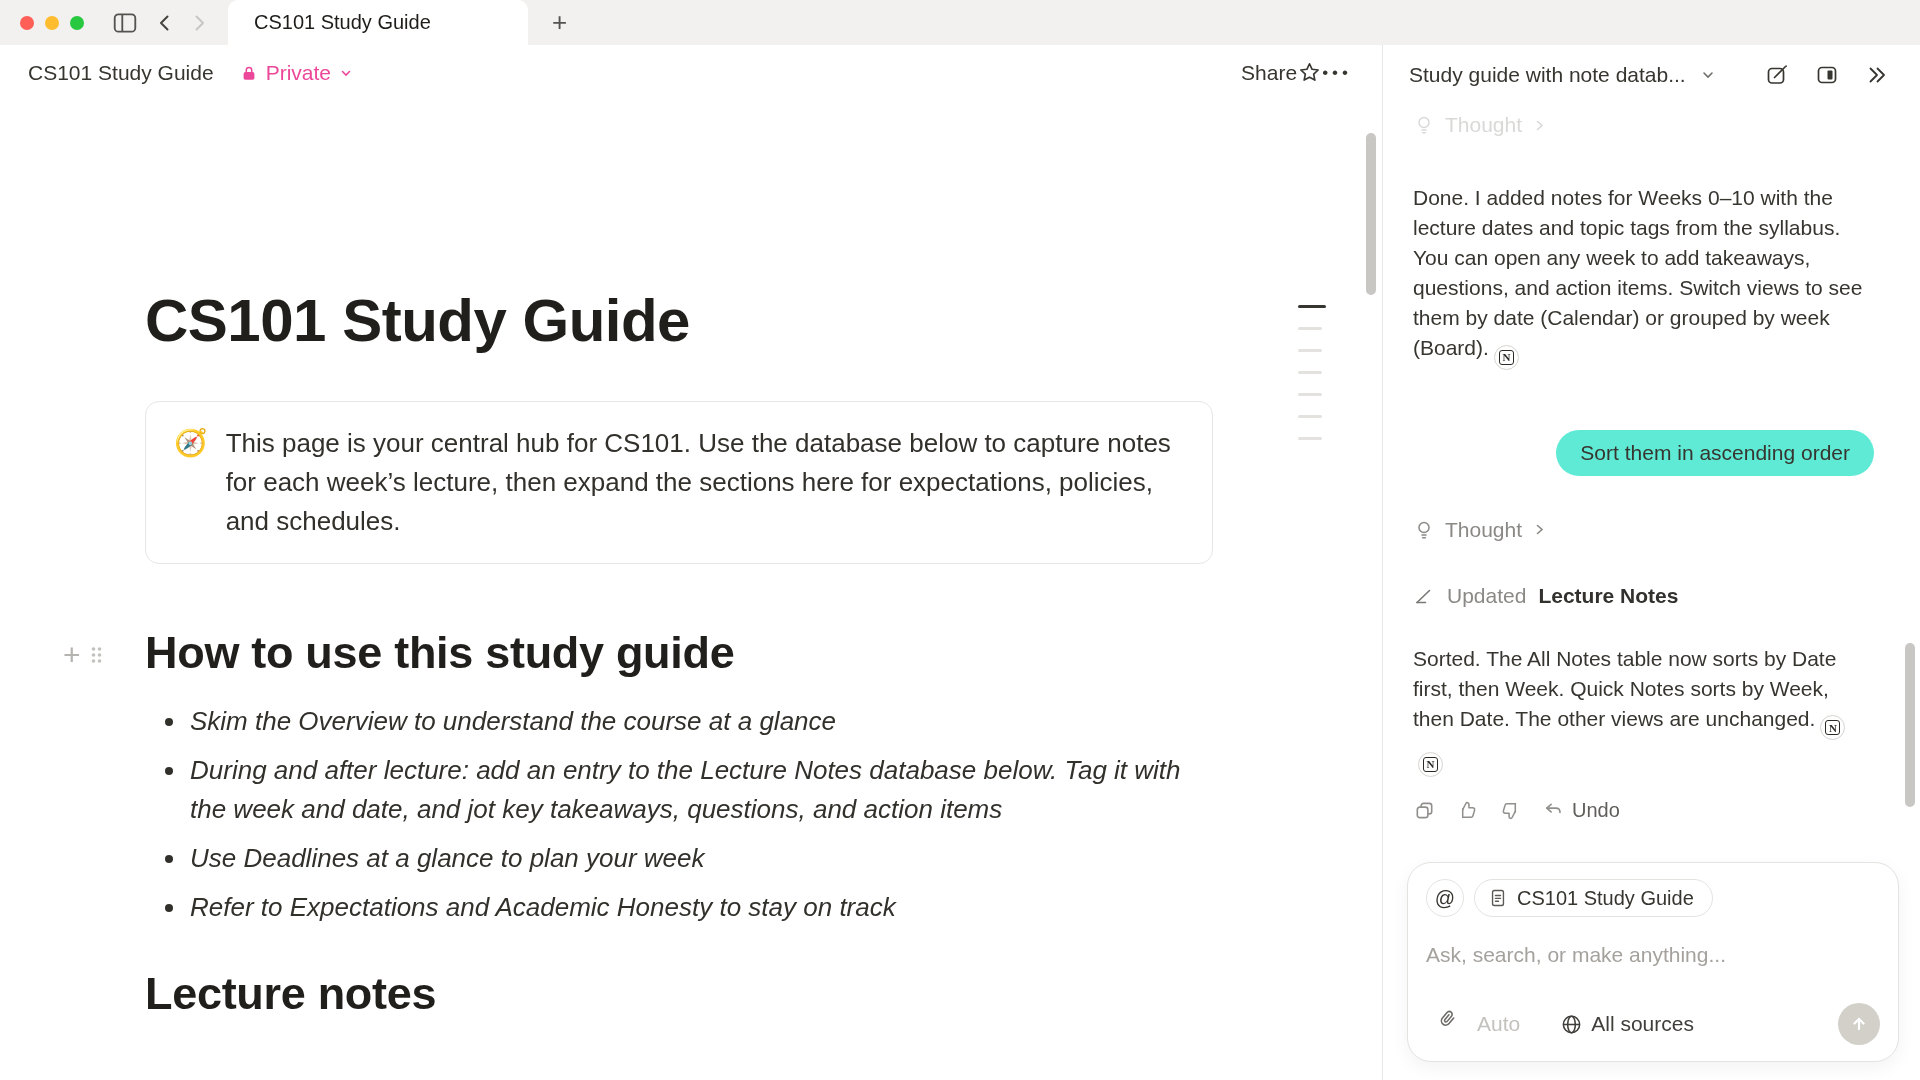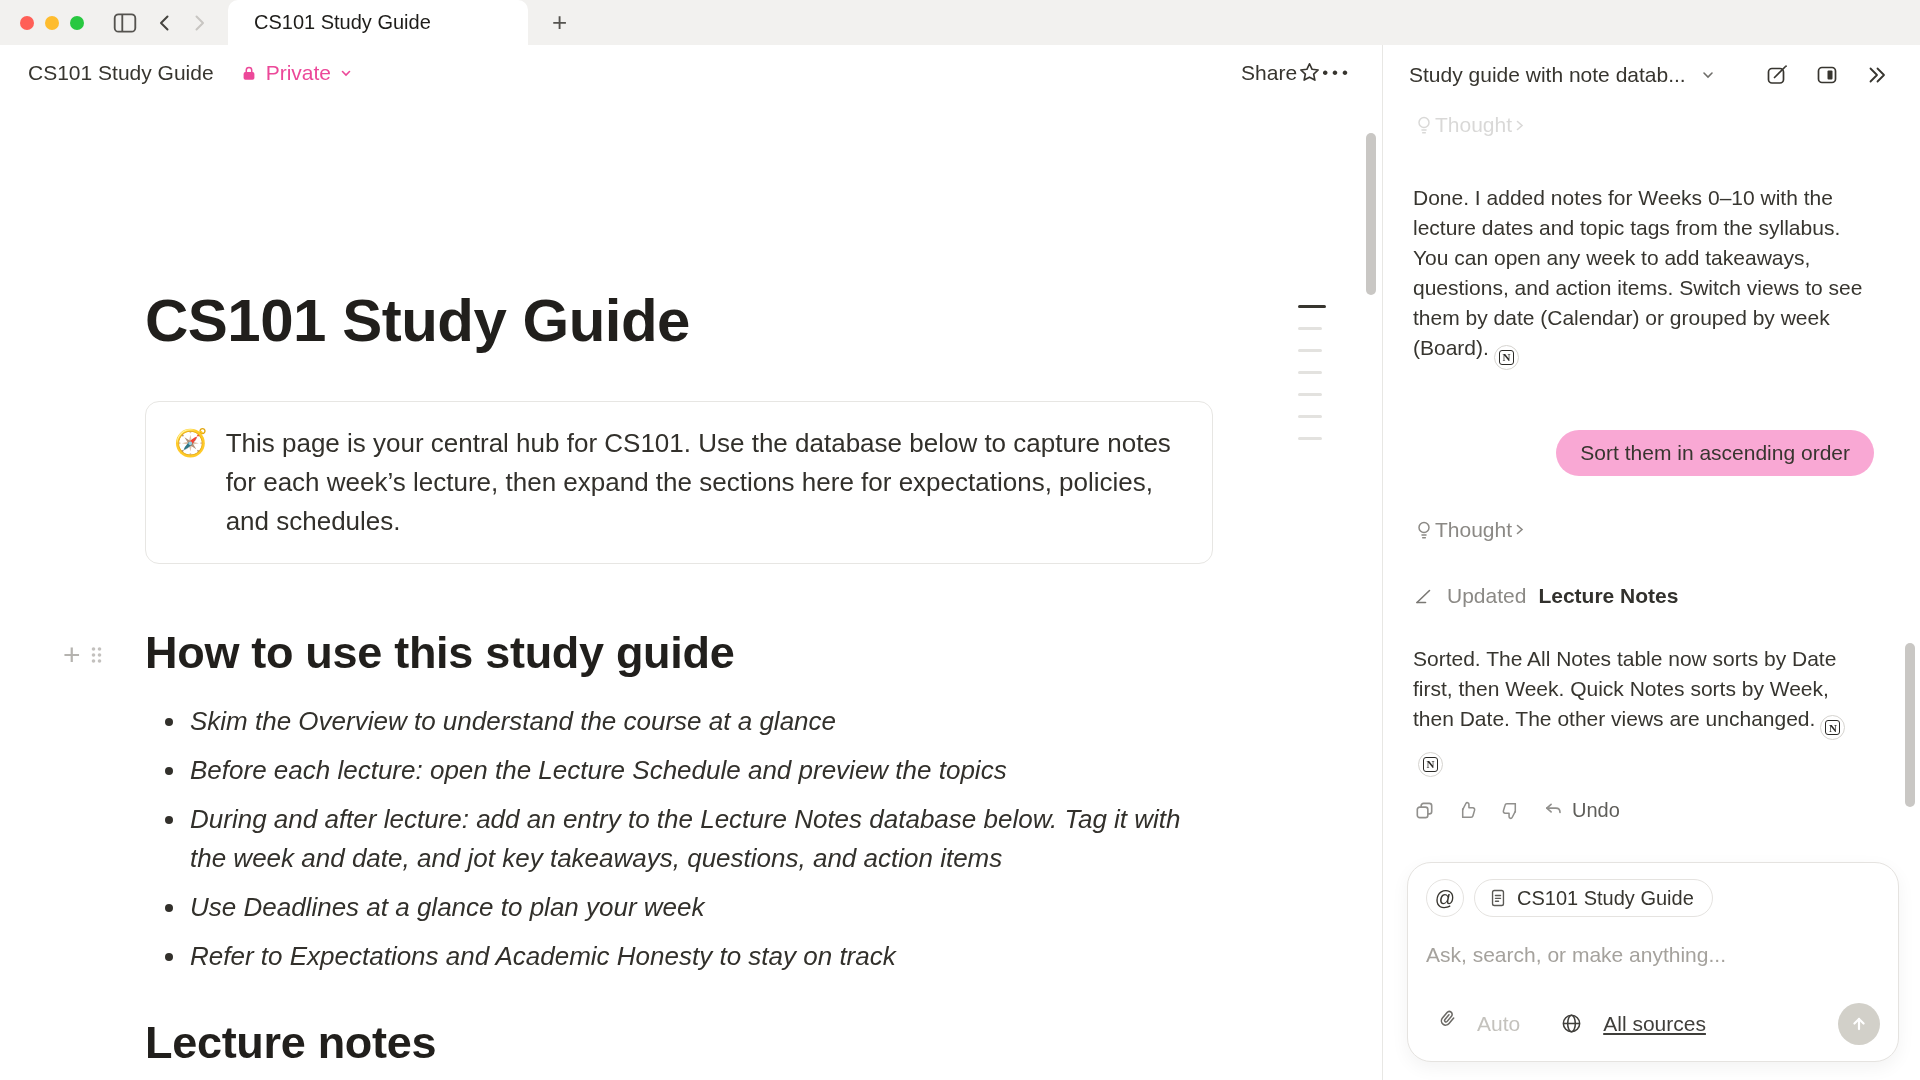--- a/index.html
+++ b/index.html
@@ -55,50 +55,50 @@
   .main-sb { right:6px; top:33px; width:10px; height:162px; }
 
   
   .ai-panel { width:536px; display:flex; flex-direction:column; position:relative; background:#fff; }
   .ai-header { height:60px; display:flex; align-items:center; justify-content:space-between; padding:0 30px 0 26px; flex-shrink:0; }
   .ai-title { display:flex; align-items:center; gap:14px; cursor:pointer; }
   .ai-title span { font-size:21px; color:#37352f; }
   .ai-hicons { display:flex; align-items:center; gap:26px; color:#4a4945; }
 
   .chat { flex:1; position:relative; padding:0 45px 0 30px; min-height:0; }
-  .thought-row { display:flex; align-items:center; color:#8b8985; font-size:21px; cursor:pointer; }
+  .thought-row { display:flex; align-items:center; gap:10px; color:#8b8985; font-size:21px; cursor:pointer; }
   .thought-row.faded { margin-top:8px; opacity:.32; }
   .thought-row.second { margin-top:42px; }
   .msg { font-size:21px; line-height:30px; color:#37352f; }
   .msg.first { margin-top:46px; }
   .msg.second { margin-top:36px; }
   .nbadge { display:inline-flex; align-items:center; justify-content:center; width:25px; height:25px; border:1px solid #d6d4d0; border-radius:50%; vertical-align:-6px; margin-left:5px; background:#fff; }
   .nbadge i { font-style:normal; font-family:"Liberation Serif", serif; font-weight:700; font-size:11px; border:1.6px solid #2b2a27; border-radius:3px; width:15px; height:15px; display:flex; align-items:center; justify-content:center; color:#2b2a27; }
   .bubble-row { margin-top:60px; display:flex; justify-content:flex-end; }
-  .bubble { background:#f9a8d4; border-radius:26px; padding:11px 24px; font-size:21px; color:#37352f; }
+  .bubble { background:#5eead4; border-radius:26px; padding:11px 24px; font-size:21px; color:#37352f; }
   .updated-row { margin-top:42px; display:flex; align-items:center; gap:12px; cursor:pointer; }
   .updated-row .u-label { color:#8b8985; font-size:21px; }
   .updated-row .u-target { color:#32312d; font-size:21px; font-weight:700; }
   .updated-row svg { color:#7a7874; }
   .actions { margin-top:22px; display:flex; align-items:center; gap:20px; color:#91908d; }
   .actions .act { background:none; border:none; cursor:pointer; color:#91908d; display:flex; align-items:flex-end; }
   .undo { display:flex; align-items:center; gap:7px; color:#91908d; }
   .undo span { font-size:20px; color:#5f5e5a; }
   .panel-sb { right:4px; top:538px; width:10px; height:164px; }
 
   .input-card { position:absolute; left:24px; right:20px; bottom:18px; height:200px; background:#fff; border:1px solid #e5e3e0; border-radius:24px; box-shadow:0 6px 18px rgba(0,0,0,.05); padding:16px 18px; display:flex; flex-direction:column; }
   .row1 { display:flex; align-items:center; gap:10px; }
   .at-btn { width:38px; height:38px; border-radius:50%; border:1px solid #e5e3e0; background:#fff; font-size:20px; color:#37352f; cursor:pointer; display:flex; align-items:center; justify-content:center; font-family:inherit; }
   .chip { height:38px; border:1px solid #e5e3e0; border-radius:19px; display:flex; align-items:center; gap:9px; padding:0 18px 0 13px; cursor:pointer; color:#5a5955; }
   .chip span { font-size:20px; color:#37352f; }
   .ai-input { margin-top:26px; font-size:21px; color:#a5a29d; cursor:text; }
   .row2 { margin-top:auto; display:flex; align-items:center; }
   .clip-btn { background:none; border:none; cursor:pointer; color:#6b6965; display:flex; }
   .mode { margin-left:28px; font-size:21px; color:#c4c2bd; cursor:pointer; }
-  .sources { margin-left:40px; display:flex; align-items:flex-start; gap:20px; cursor:pointer; color:#3f3e3a;text-decoration:underline; }
+  .sources { margin-left:40px; display:flex; align-items:flex-end; gap:8px; cursor:pointer; color:#3f3e3a; }
   .sources span { font-size:21px; font-weight:500; color:#3f3e3a; }
   .send { margin-left:auto; width:42px; height:42px; border-radius:50%; border:none; background:#d2d0c9; color:#fff; cursor:pointer; display:flex; align-items:center; justify-content:center; }
 </style>
 </head>
 <body>
 
 <div class="screen">
 
   <div class="titlebar">
     <div class="traffic">
@@ -177,21 +177,20 @@
                     <circle cx="4.5" cy="17" r="1.8"></circle>
                     <circle cx="10.5" cy="17" r="1.8"></circle>
                   </svg>
               </span>
             </div>
             <h2 class="section">How to use this study guide</h2>
           </div>
 
           <ul class="blist">
             <li>Skim the Overview to understand the course at a glance</li>
-            <li>Before each lecture: open the Lecture Schedule and preview the topics</li>
             <li>During and after lecture: add an entry to the Lecture Notes database below. Tag it with the week and date, and jot key takeaways, questions, and action items</li>
             <li>Use Deadlines at a glance to plan your week</li>
             <li>Refer to Expectations and Academic Honesty to stay on track</li>
           </ul>
 
           <h2 class="section last">Lecture notes</h2>
         </div>
 
         <div class="toc">
           <span class="active"></span>

